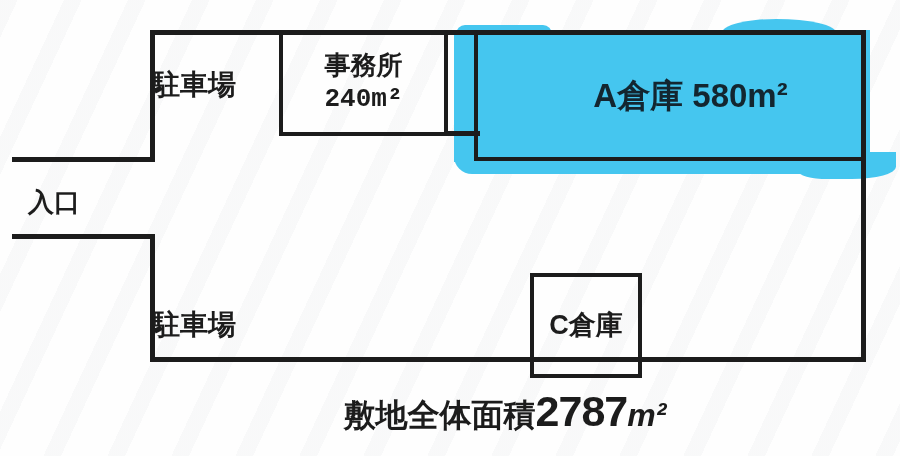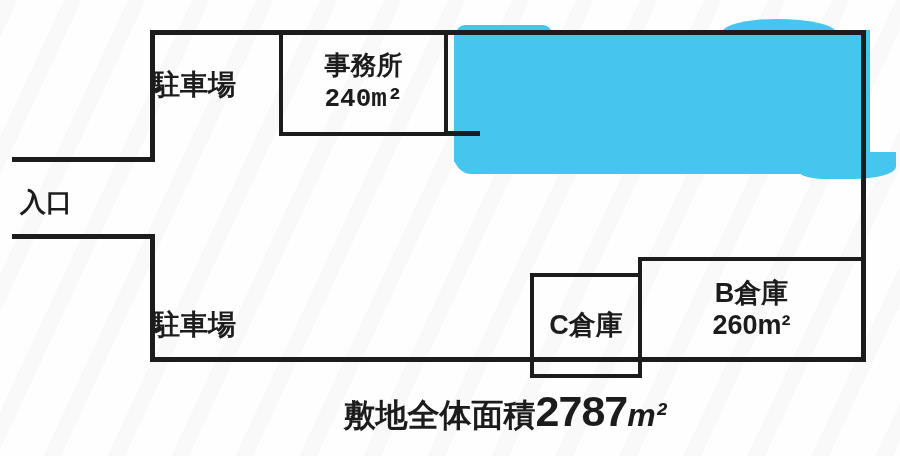--- a/index.html
+++ b/index.html
@@ -47,21 +47,21 @@
   .room-wa{left:474px;top:31px;width:391px;height:130px;
            flex-direction:row;padding-left:42px;
            font-size:33px;color:var(--highlight-text,#132630);}
   .room-wc{left:530px;top:273px;width:112px;height:105px;font-size:27px;line-height:1.15;}
   .room-wb{left:638px;top:257px;width:227px;height:105px;font-size:27px;line-height:1.15;}
 
   
   .label{position:absolute;text-align:left;}
   .label-parking-n{left:152px;top:66px;width:140px;font-size:28px;}
   .label-parking-s{left:152px;top:306px;width:133px;font-size:28px;}
-  .label-entrance{left:20px;top:185px;width:143px;font-size:26px;}
+  .label-entrance{left:28px;top:185px;width:143px;font-size:26px;}
 
   
   .caption{
     position:absolute;left:505px;top:390px;transform:translateX(-50%);
     white-space:nowrap;line-height:1;
   }
   .cap-prefix{font-size:32px;}
   .cap-value{font-size:43px;letter-spacing:-1px;}
   .cap-unit{font-size:32px;font-style:italic;}
 </style>
@@ -83,29 +83,28 @@
   <div class="ln ln-ent-top"></div>
   <div class="ln ln-ent-bot"></div>
   <div class="ln ln-left-low"></div>
   <div class="ln ln-office-ext"></div>
 
   <div class="room room-office">
     <div>事務所</div>
     <div>240m²</div>
   </div>
 
+  <div class="room room-wa">
+    <div>A倉庫 580m²</div>
+  </div>
 
   <div class="room room-wc">
     <div>C倉庫</div>
   </div>
 
-  <div class="room room-wb">
-    <div>B倉庫</div>
-    <div>260m²</div>
-  </div>
 
   <div class="label label-parking-n">駐車場</div>
   <div class="label label-parking-s">駐車場</div>
   <div class="label label-entrance">入口</div>
 
   <div class="caption">
     <span class="cap-prefix">敷地全体面積</span><span class="cap-value">2787</span><span class="cap-unit">m²</span>
   </div>
 
 </div>

